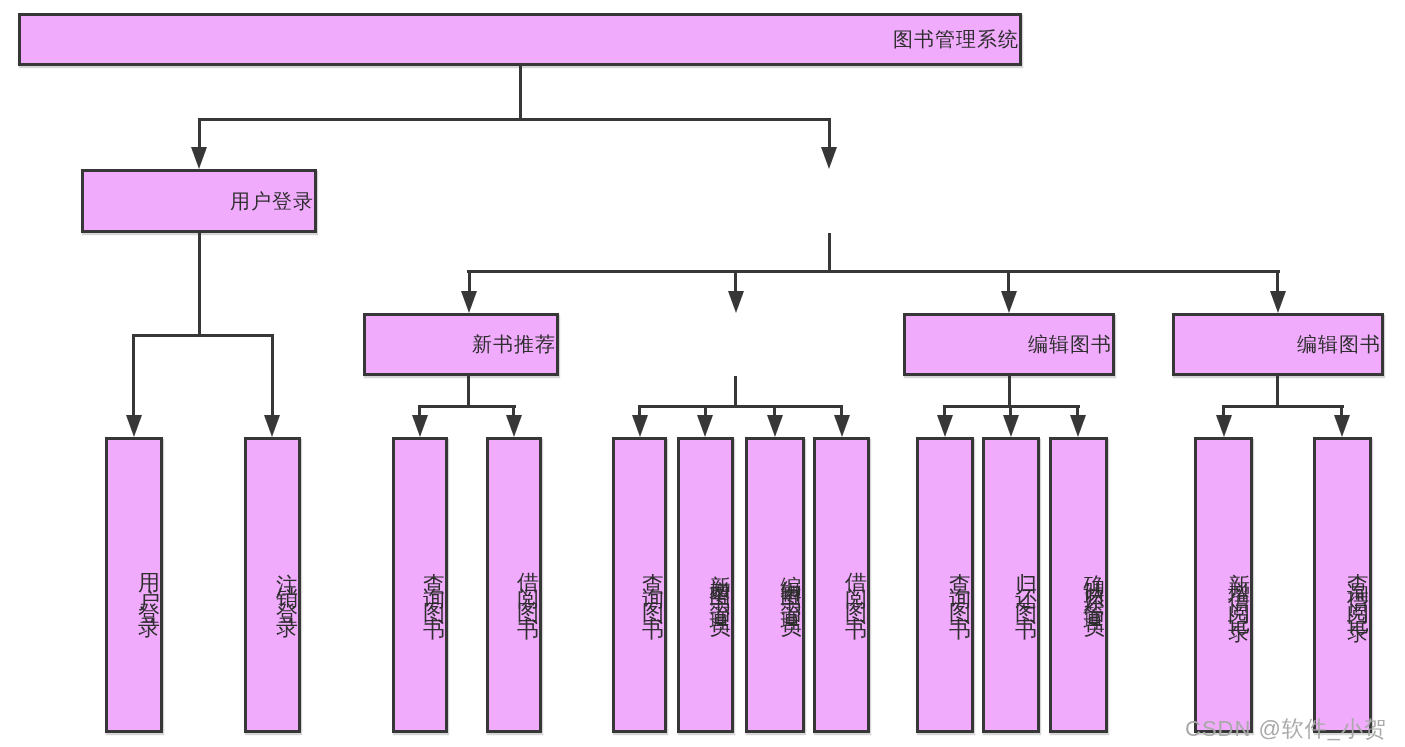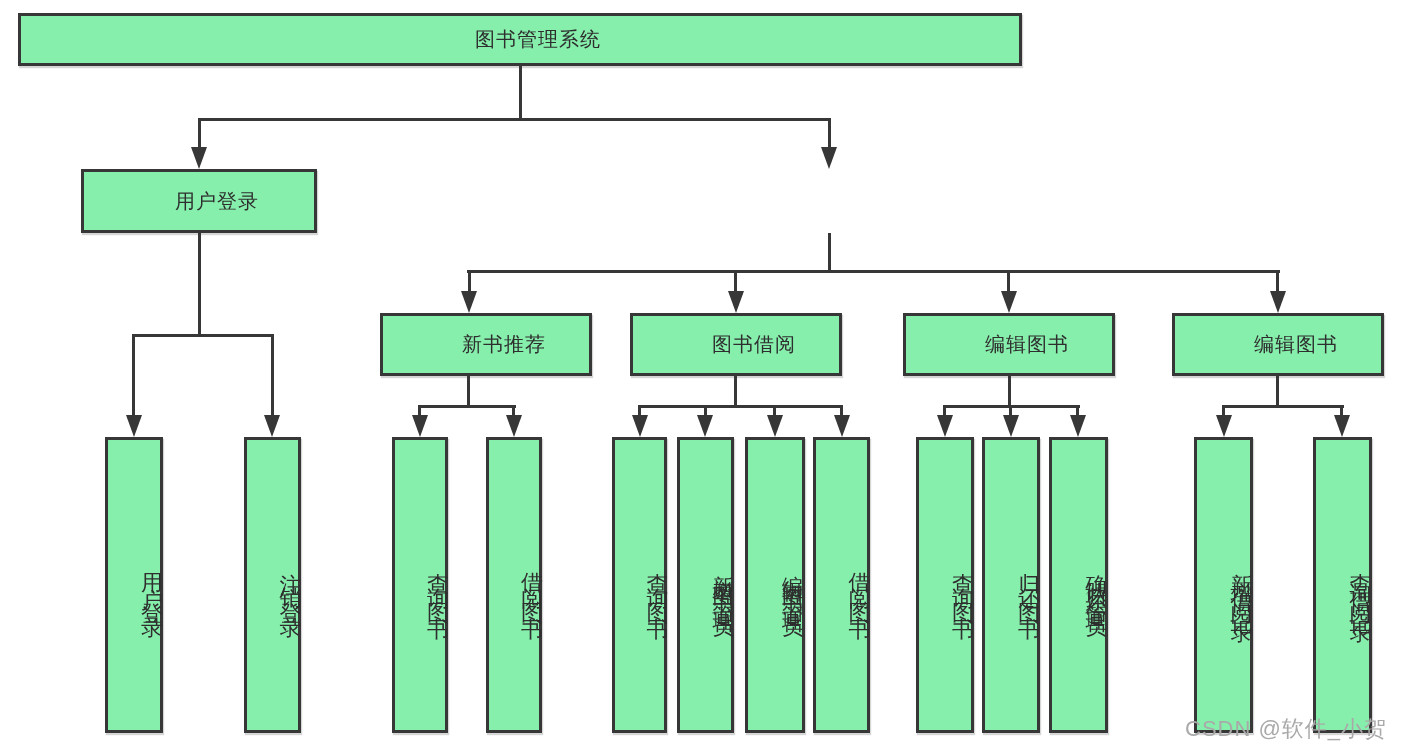--- a/index.html
+++ b/index.html
@@ -6,22 +6,22 @@
     --line:#373737;
     --text:#2e2e2e;
     --wm:#a9a9a9;
   }
   html,body{margin:0;padding:0;background:#ffffff;}
   #canvas{
     position:relative;width:1405px;height:747px;background:#ffffff;overflow:hidden;
     font-family:"Liberation Sans","DejaVu Sans",sans-serif;color:var(--text);
   }
   .box{
-    position:absolute;background:#86efac;border:3px solid var(--line);
-    box-sizing:border-box;display:flex;align-items:center;justify-content:center;
+    position:absolute;background:#f0abfc;border:3px solid var(--line);
+    box-sizing:border-box;display:flex;align-items:center;justify-content:flex-end;
     box-shadow:1px 2px 1px rgba(90,90,90,0.25);
     padding-left:36px;
   }
   .hbox{font-size:20px;letter-spacing:1px;}
   .vtext{
     writing-mode:vertical-rl;text-orientation:mixed;
     font-size:22px;line-height:1;white-space:nowrap;
   }
   .v4{letter-spacing:15px;}
   .v6{letter-spacing:10px;}
@@ -69,25 +69,22 @@
   <div class="hl" style="left:467px;top:270px;width:813px"></div>
   <div class="vl" style="left:468px;top:273px;height:19px"></div>
   <div class="arrow" style="left:461px;top:291px"></div>
   <div class="vl" style="left:734px;top:273px;height:19px"></div>
   <div class="arrow" style="left:728px;top:291px"></div>
   <div class="vl" style="left:1007px;top:273px;height:19px"></div>
   <div class="arrow" style="left:1001px;top:291px"></div>
   <div class="vl" style="left:1276px;top:273px;height:19px"></div>
   <div class="arrow" style="left:1270px;top:291px"></div>
 
-  <div class="box hbox" style="left:380px;top:313px;width:212px;height:63px">
+  <div class="box hbox" style="left:363px;top:313px;width:196px;height:63px">
     <span>新书推荐</span>
-  </div>
-  <div class="box hbox" style="left:630px;top:313px;width:212px;height:63px">
-    <span>图书借阅</span>
   </div>
   <div class="box hbox" style="left:903px;top:313px;width:212px;height:63px">
     <span>编辑图书</span>
   </div>
   <div class="box hbox" style="left:1172px;top:313px;width:212px;height:63px">
     <span>编辑图书</span>
   </div>
 
   <div class="vl" style="left:467px;top:376px;height:31px"></div>
   <div class="hl" style="left:418px;top:405px;width:98px"></div>

